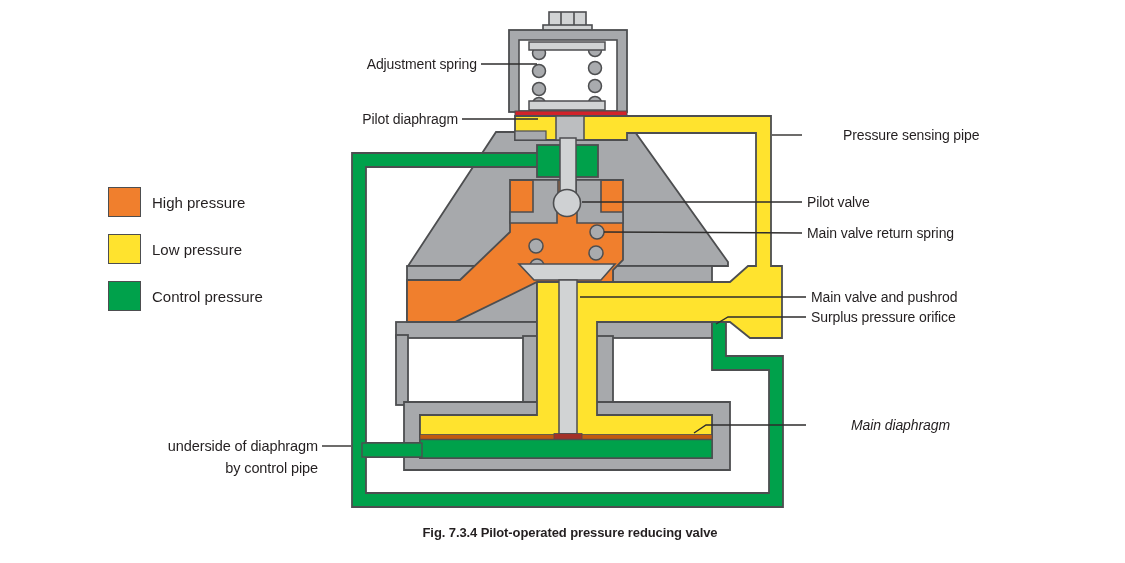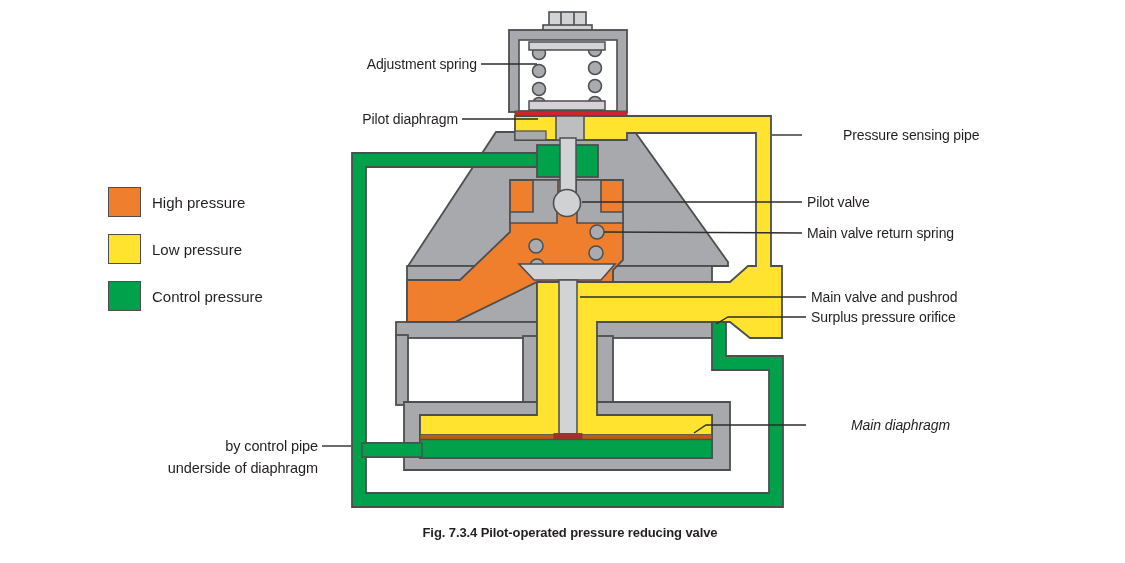--- a/index.html
+++ b/index.html
@@ -137,18 +137,18 @@
   <div class="lbl lbl-r" style="left:240px;top:111px;width:218px;">Pilot diaphragm</div>
 
   <div class="lbl" style="left:807px;top:127px;margin-left:36px;">Pressure sensing pipe</div>
   <div class="lbl" style="left:807px;top:194px;">Pilot valve</div>
   <div class="lbl" style="left:807px;top:225px;">Main valve return spring</div>
   <div class="lbl" style="left:811px;top:289px;">Main valve and pushrod</div>
   <div class="lbl" style="left:811px;top:309px;text-align:center;">Surplus pressure orifice</div>
   <div class="lbl" style="left:851px;top:417px;font-style:italic;">Main diaphragm</div>
 
   <div class="note" style="left:78px;top:436px;width:240px;">
+    <div>underside of diaphragm</div>
     <div>by control pipe</div>
-    <div>underside of diaphragm</div>
   </div>
 
   <div id="caption">Fig. 7.3.4  Pilot-operated pressure reducing valve</div>
 </div>
 
 </body></html>

